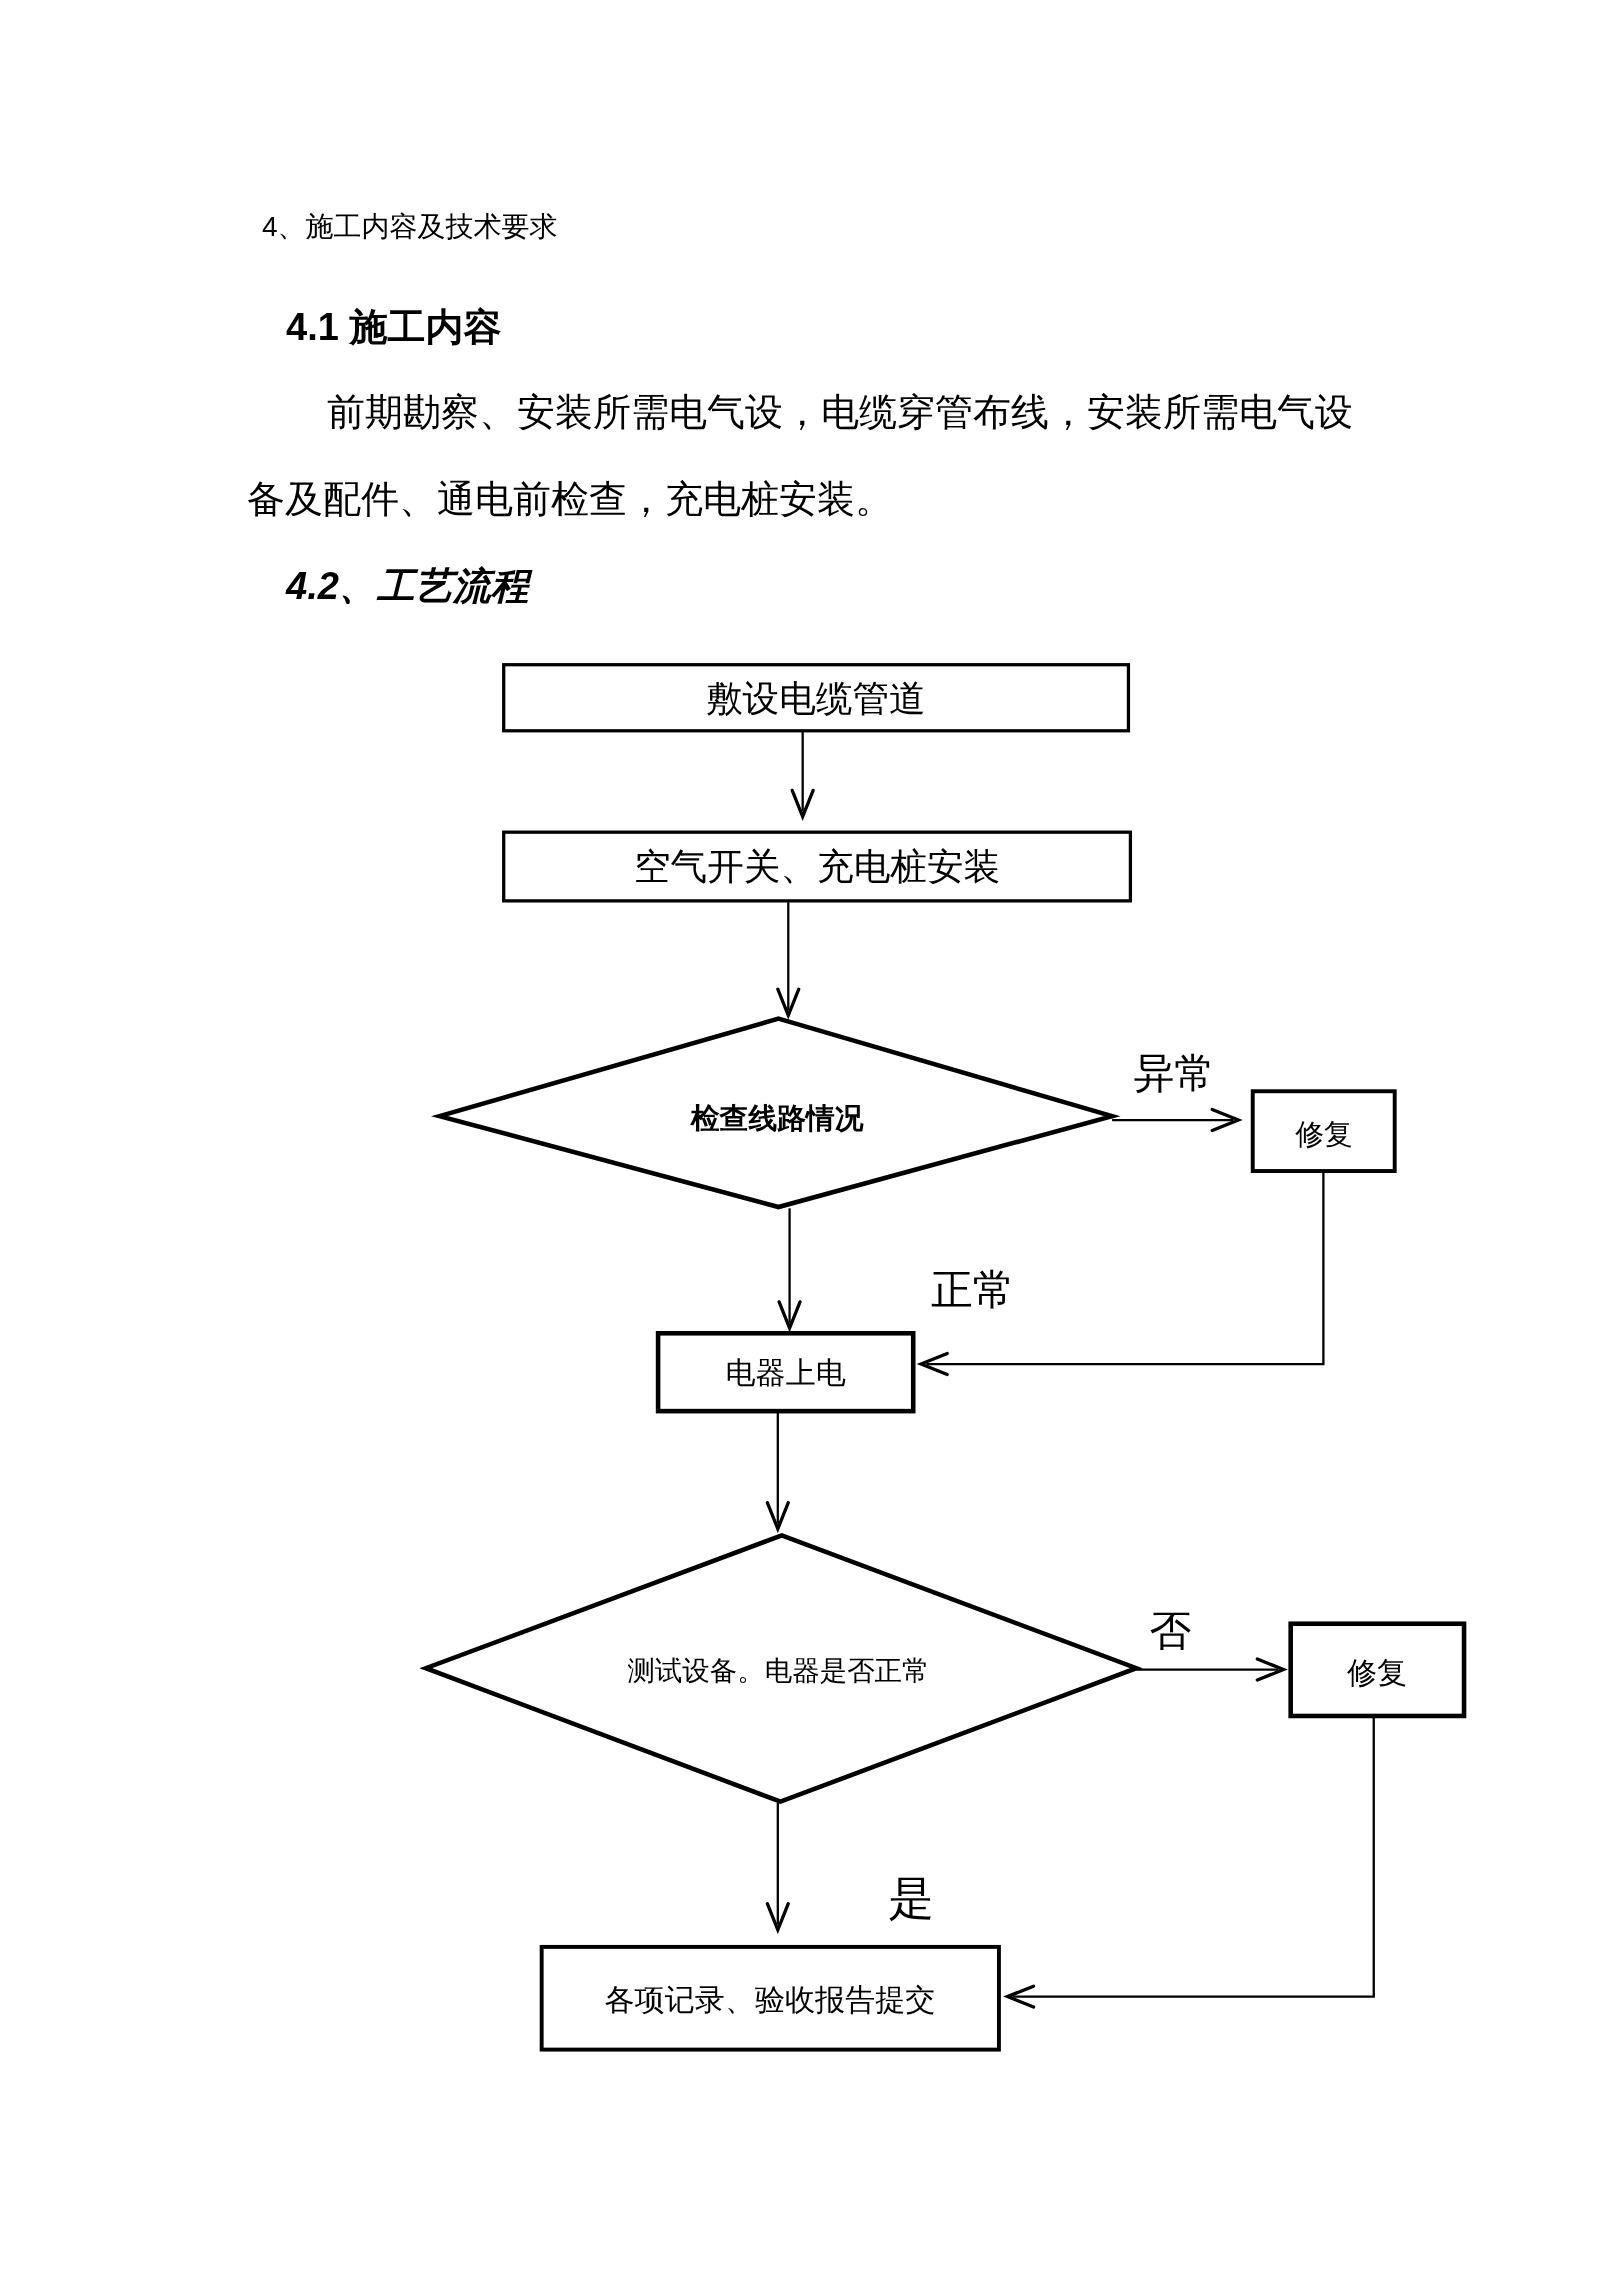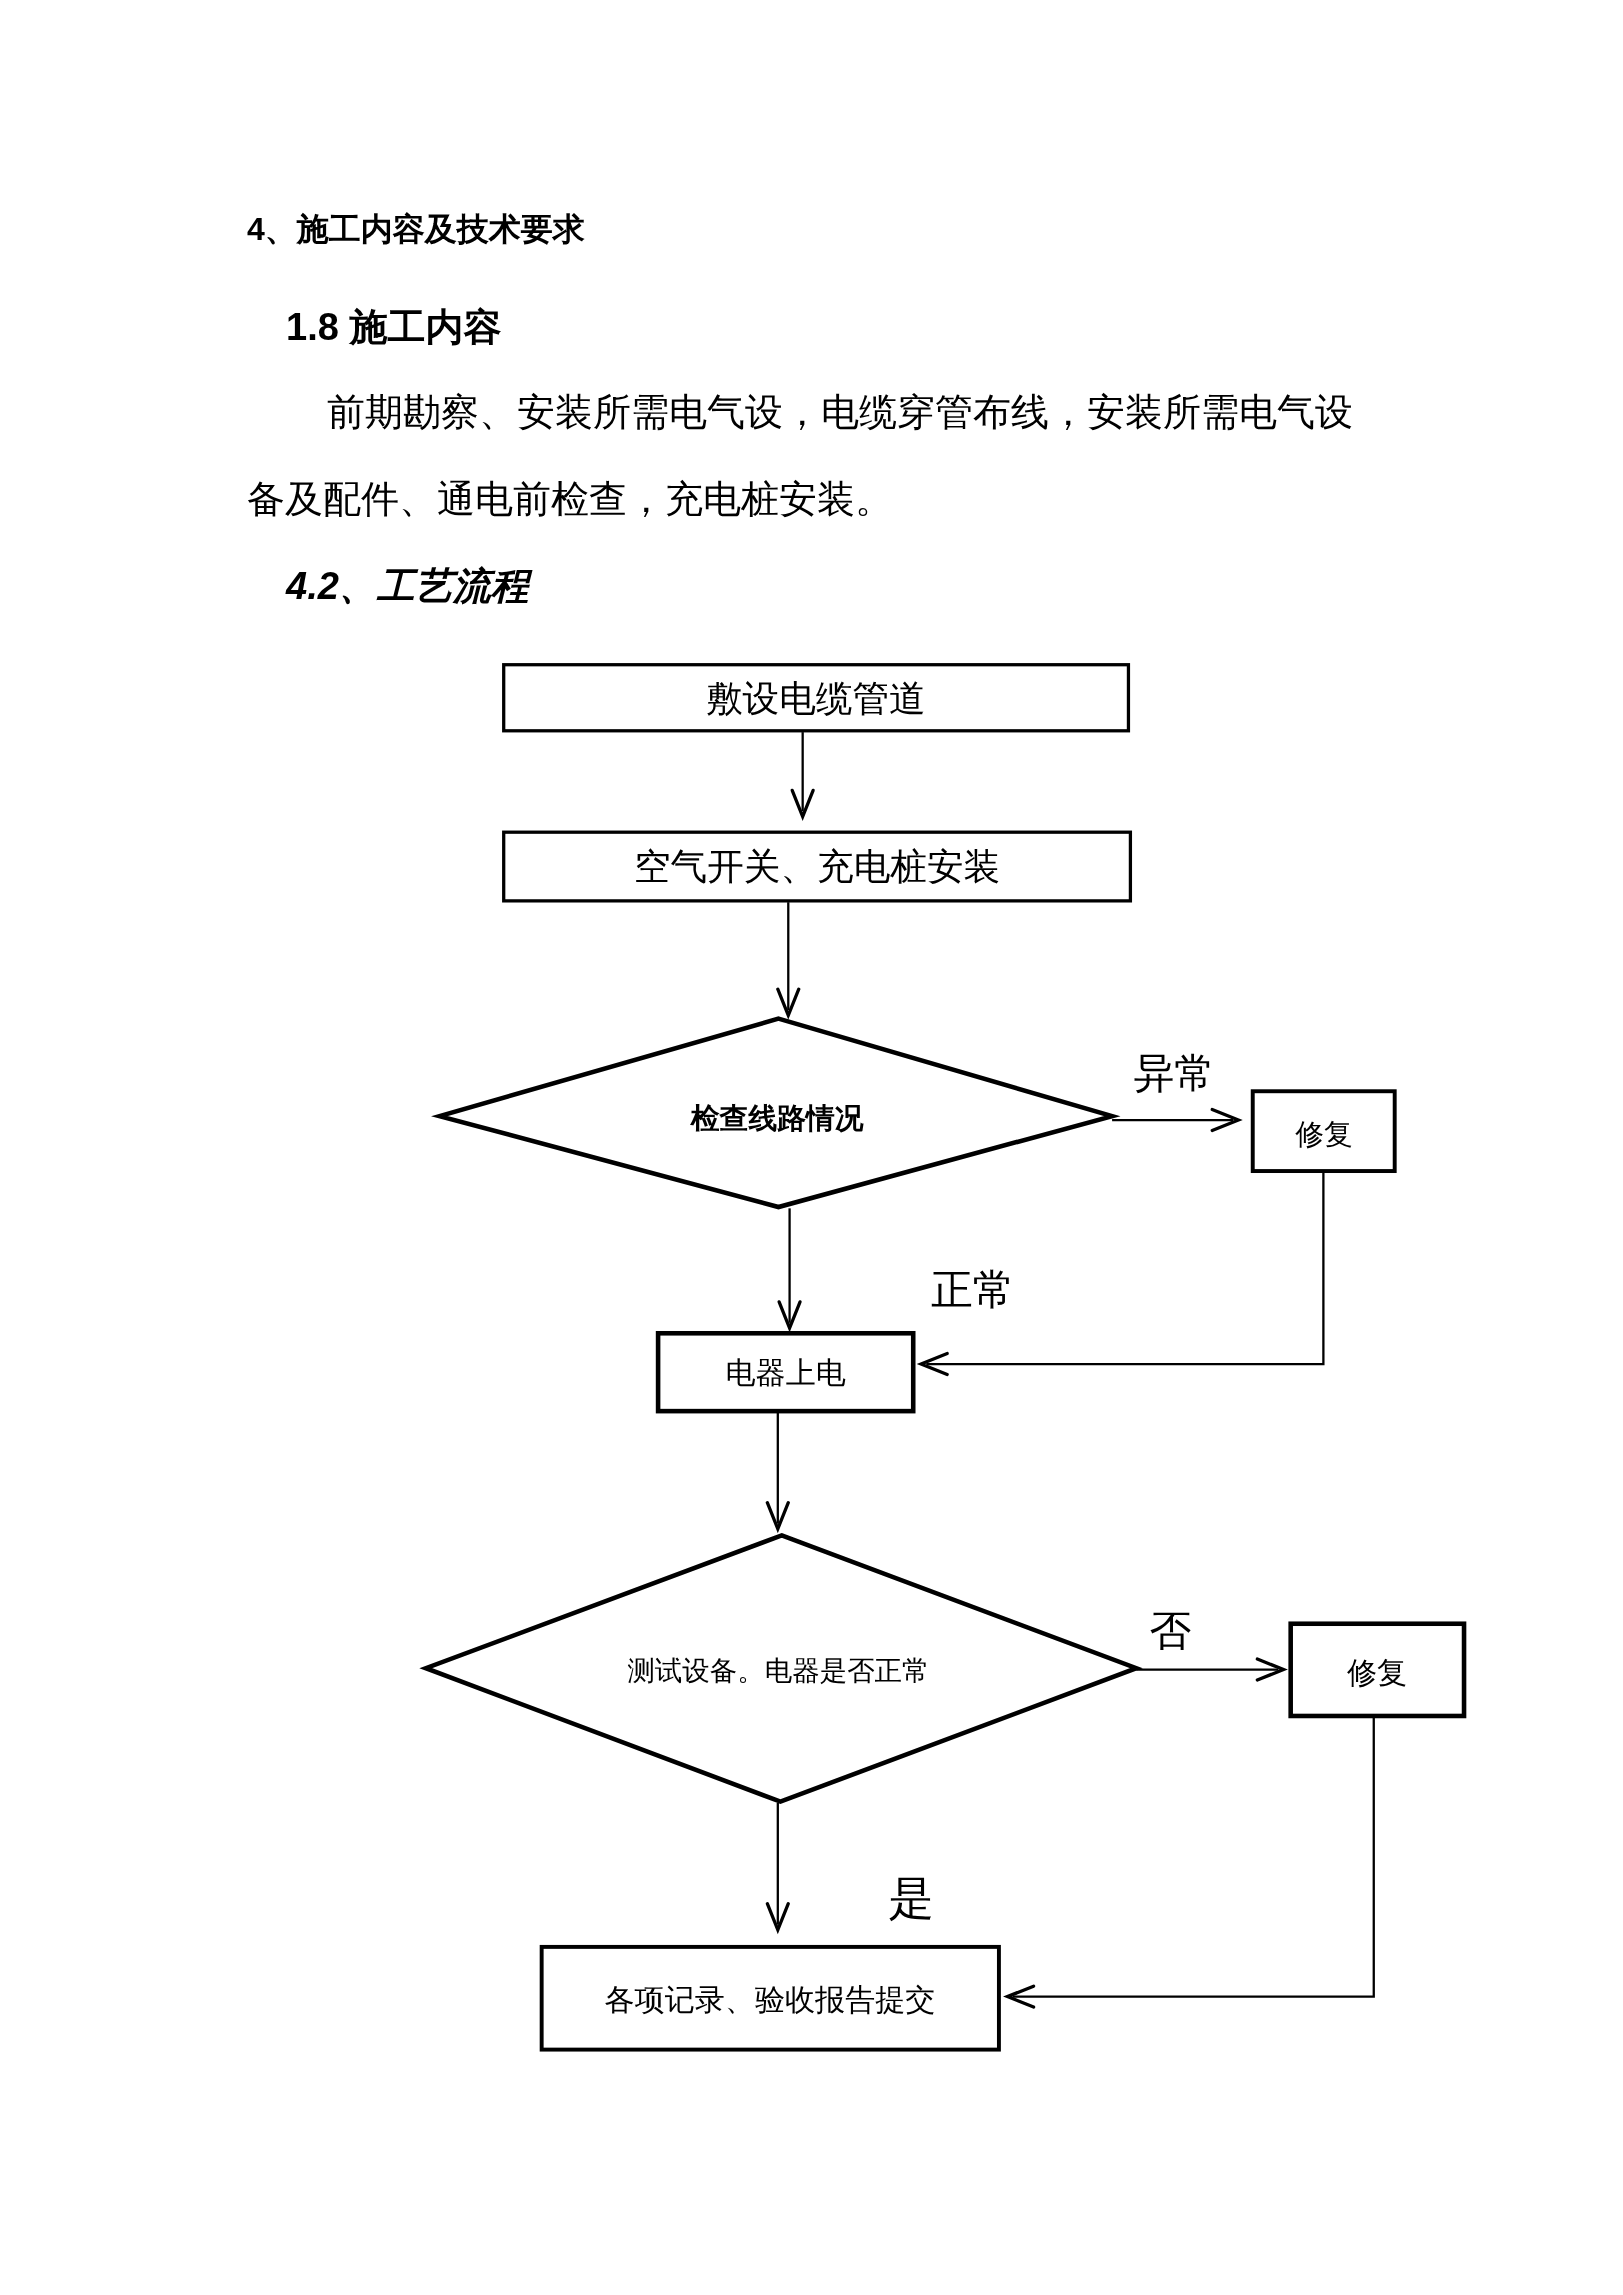--- a/index.html
+++ b/index.html
@@ -7,21 +7,21 @@
     position: relative;
     width: 1623px;
     height: 2295px;
     background: #ffffff;
     margin: 0 auto;
     overflow: hidden;
     font-family: "Liberation Sans", sans-serif;
     color: #000000;
   }
   .txt { position: absolute; white-space: nowrap; color: #000; }
-  .h1 { left: 247px; top: 208px; font-size: 32px; font-weight: bold; }
+  .h1 { left: 262px; top: 208px; font-size: 28px; font-weight: normal; }
   .h2 { left: 286px; top: 302px; font-size: 38px; font-weight: bold; }
   .p1 { left: 327px; top: 387px; font-size: 38px; font-weight: normal; }
   .p2 { left: 247px; top: 474px; font-size: 38px; font-weight: normal; }
   .h3 { left: 286px; top: 561px; font-size: 38px; font-weight: bold; font-style: italic; }
   svg.flow { position: absolute; left: 0; top: 0; }
   .shape { fill: #ffffff; stroke: #000000; }
   .shaft { fill: none; stroke: #000000; stroke-width: 3.5; }
   .vhead { fill: none; stroke: #000000; stroke-width: 5; stroke-linecap: round; }
   .node-label-sans {
     font-family: "Liberation Sans", sans-serif;
@@ -35,21 +35,21 @@
     font-family: "Liberation Serif", serif;
     fill: #000000; text-anchor: middle;
   }
 </style>
 </head>
 <body>
 
 <div class="page">
 
   <div class="txt h1">4、施工内容及技术要求</div>
-  <div class="txt h2">1.8 施工内容</div>
+  <div class="txt h2">4.1 施工内容</div>
   <div class="txt p1">前期勘察、安装所需电气设，电缆穿管布线，安装所需电气设</div>
   <div class="txt p2">备及配件、通电前检查，充电桩安装。</div>
   <div class="txt h3">4.2、工艺流程</div>
 
   <svg class="flow" width="1623" height="2295" viewBox="0 0 2481 3508">
 
     <g>
       <rect class="shape" x="770" y="1016" width="955" height="101" stroke-width="5"></rect>
       <text class="node-label-sans" x="1247" y="1086" font-size="56">敷设电缆管道</text>
     </g>

